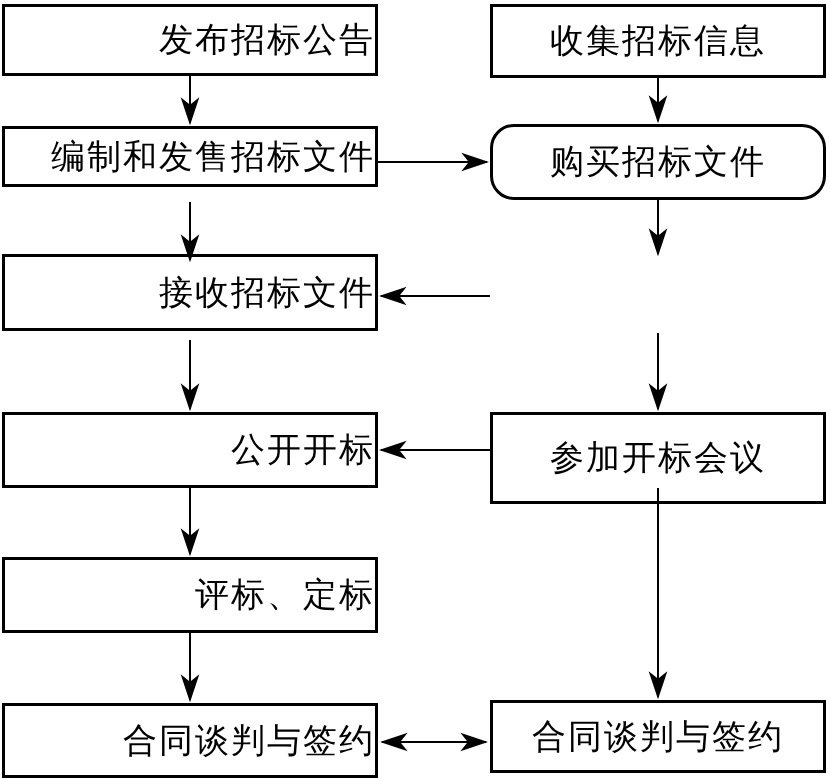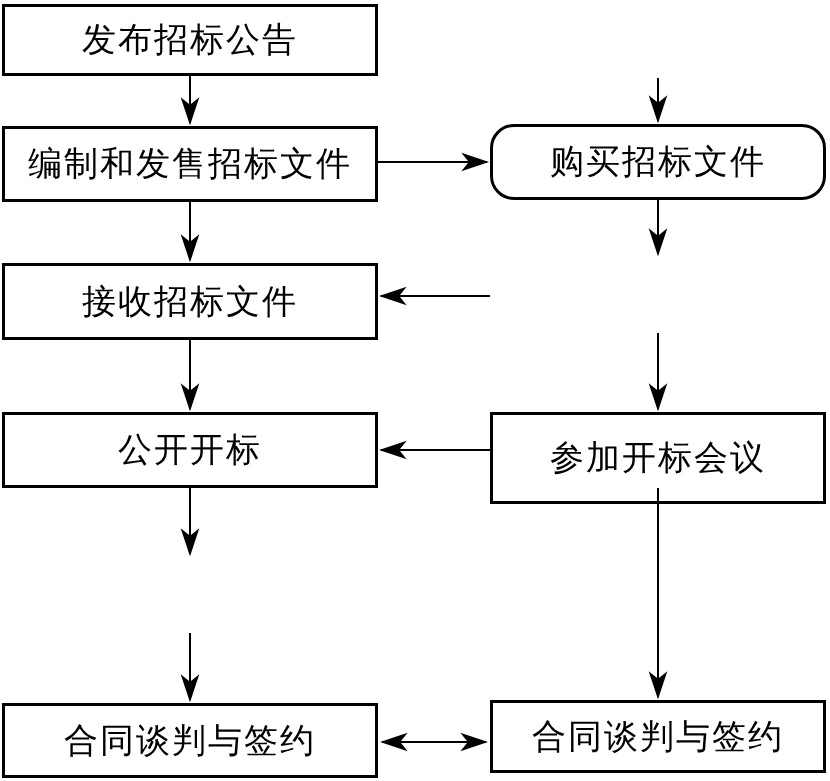--- a/index.html
+++ b/index.html
@@ -26,27 +26,27 @@
     text-align: center;
   }
   .node .label {
     color: #000000;
     font-size: 34px;
     letter-spacing: 2px;
     white-space: nowrap;
     line-height: 1;
   }
   
-  .col-left  { left: 2px;   width: 376px; }
+  .col-left  { left: 2px;   width: 376px; justify-content: flex-end; }
   
   .col-right { left: 490px; width: 336px; }
 
   #n-l0 { top: 4px;   height: 72px; }
-  #n-l1 { top: 126px; height: 76px; }
-  #n-l2 { top: 263px; height: 77px; }
+  #n-l1 { top: 126px; height: 61px; }
+  #n-l2 { top: 254px; height: 77px; }
   #n-l3 { top: 412px; height: 76px; }
   #n-l4 { top: 557px; height: 76px; }
   #n-l5 { top: 703px; height: 75px; }
 
   #n-r0 { top: 4px;   height: 74px; }
   #n-r1 { top: 124px; height: 76px; border-radius: 24px; }
   #n-r2 { top: 257px; height: 76px; }
   #n-r3 { top: 412px; height: 92px; }
   #n-r4 { top: 700px; height: 73px; }
 
@@ -71,24 +71,30 @@
   </div>
   <div class="node col-left" id="n-l1">
     <span class="label">编制和发售招标文件</span>
   </div>
   <div class="node col-left" id="n-l2">
     <span class="label">接收招标文件</span>
   </div>
   <div class="node col-left" id="n-l3">
     <span class="label">公开开标</span>
   </div>
+  <div class="node col-left" id="n-l4">
+    <span class="label">评标、定标</span>
+  </div>
   <div class="node col-left" id="n-l5">
     <span class="label">合同谈判与签约</span>
   </div>
 
+  <div class="node col-right" id="n-r0">
+    <span class="label">收集招标信息</span>
+  </div>
   <div class="node col-right" id="n-r1">
     <span class="label">购买招标文件</span>
   </div>
   <div class="node col-right" id="n-r3">
     <span class="label">参加开标会议</span>
   </div>
   <div class="node col-right" id="n-r4">
     <span class="label">合同谈判与签约</span>
   </div>
 

